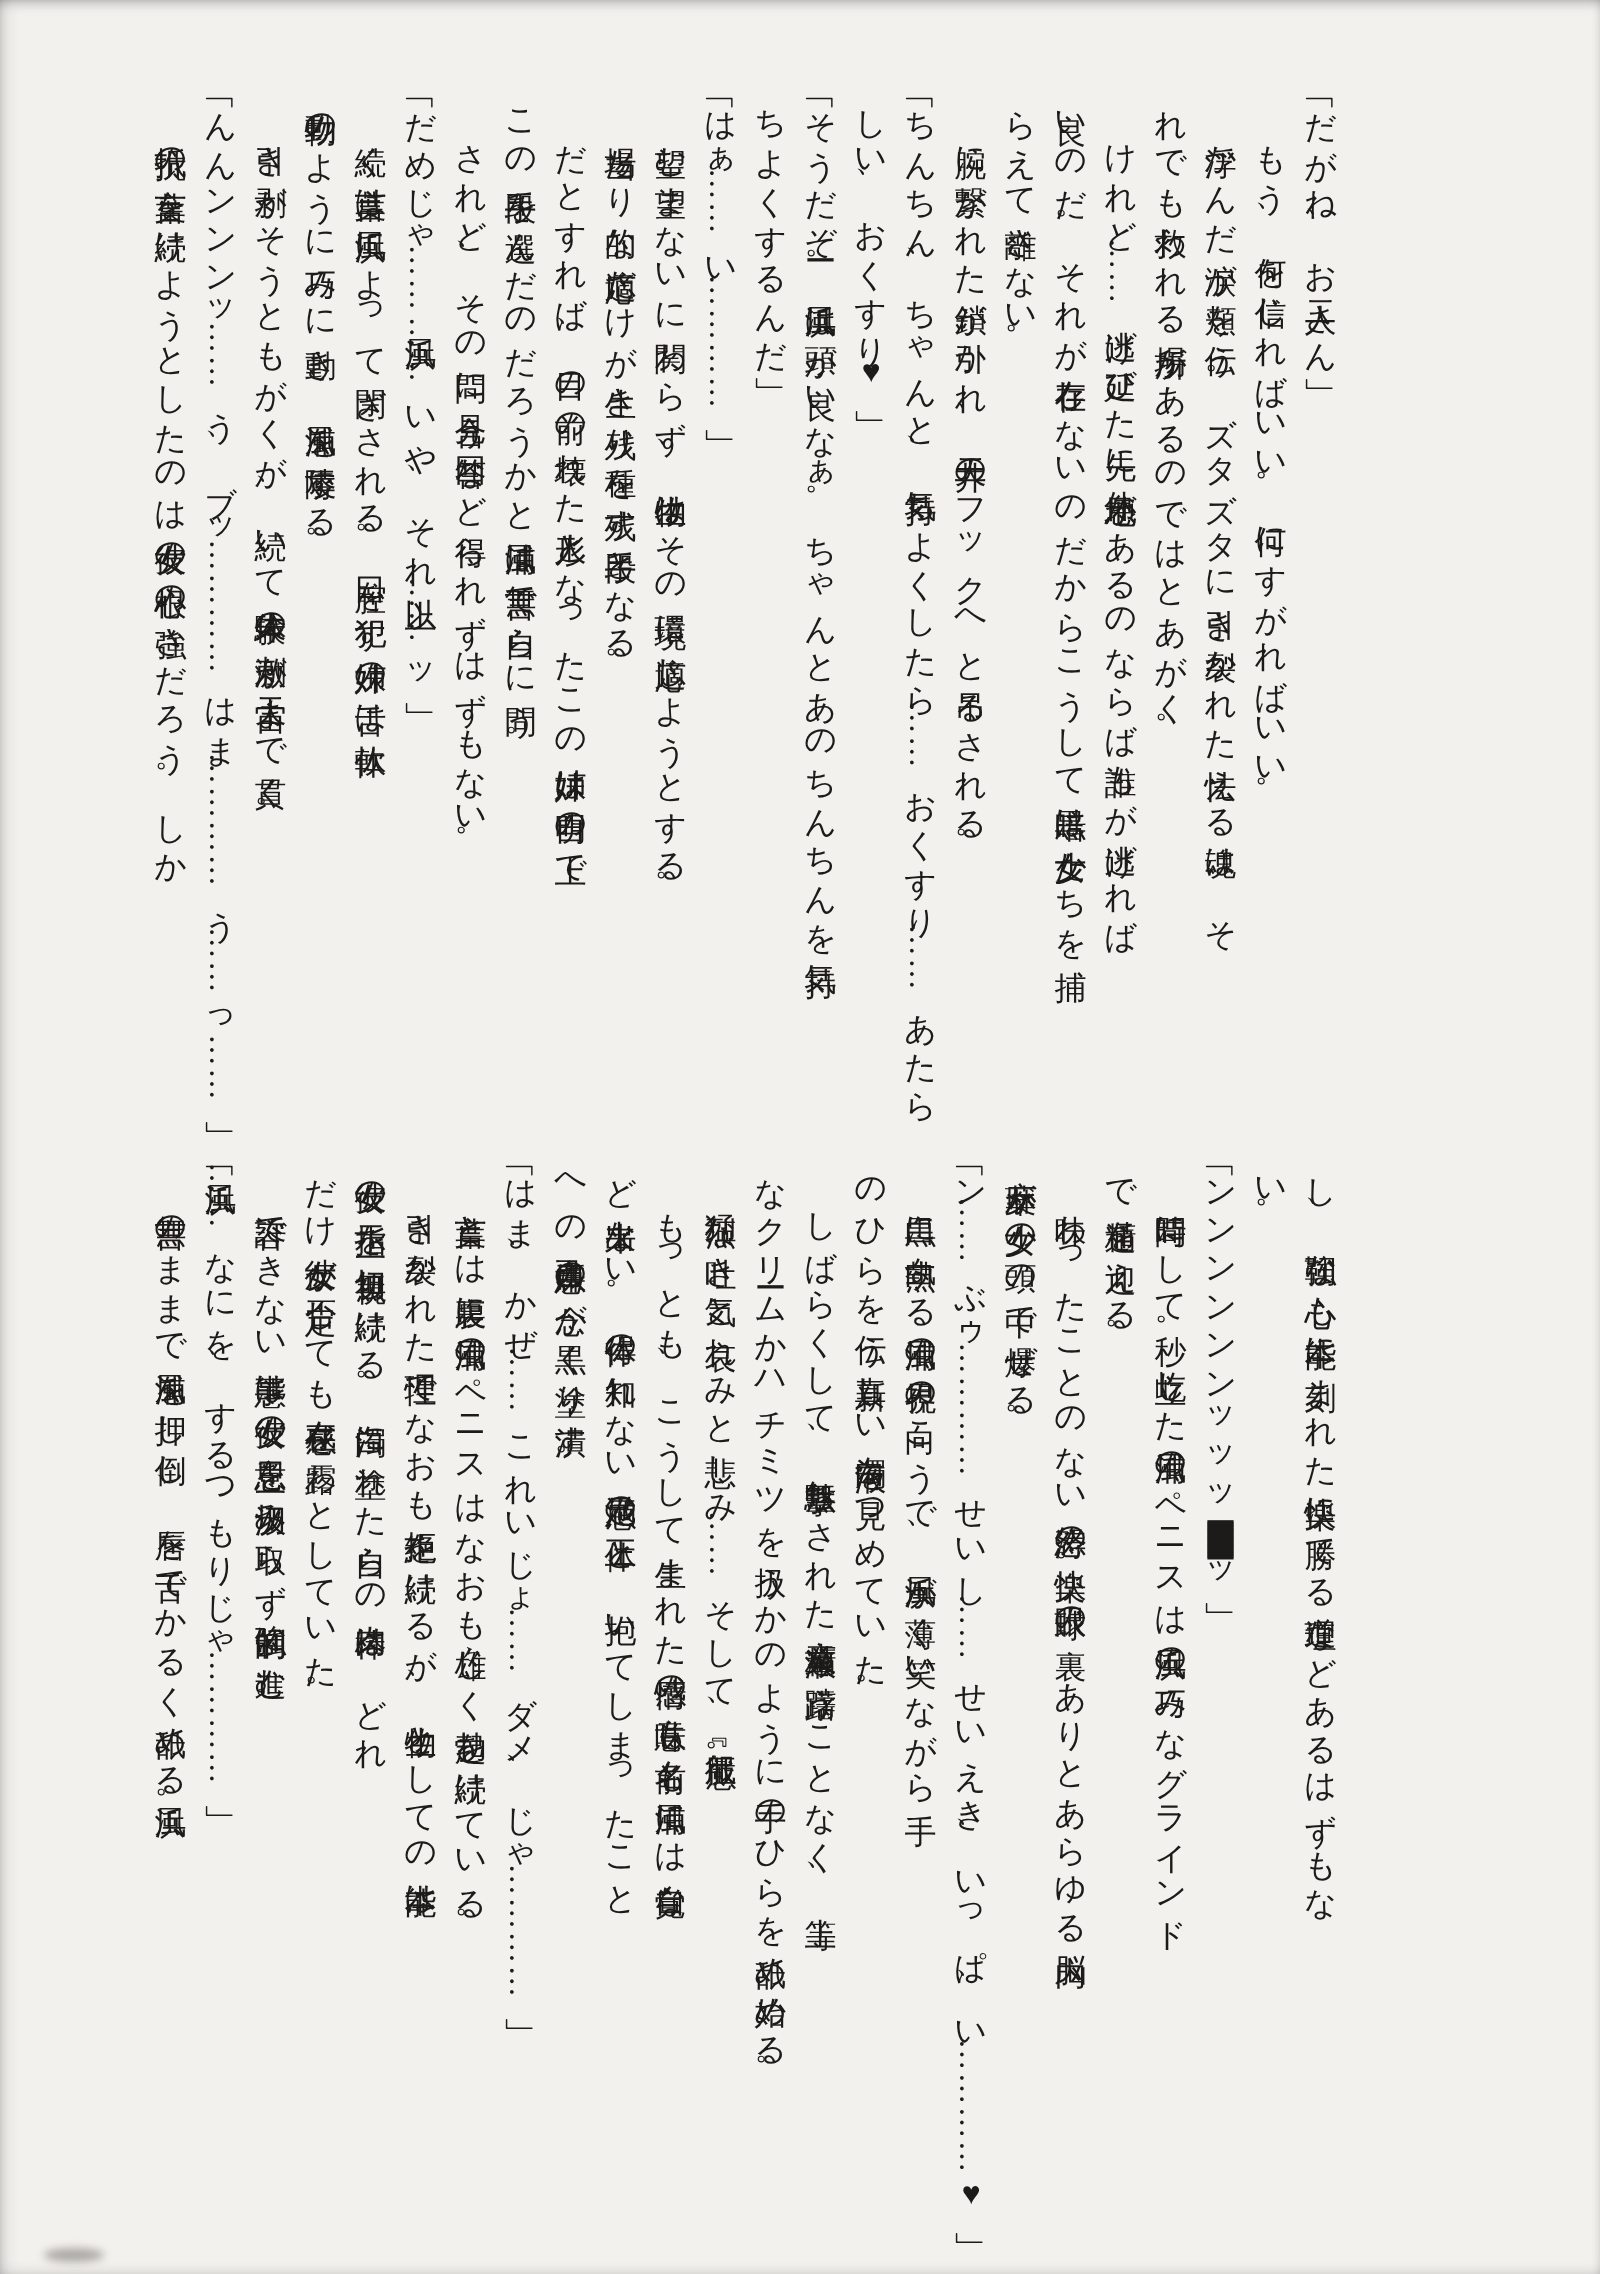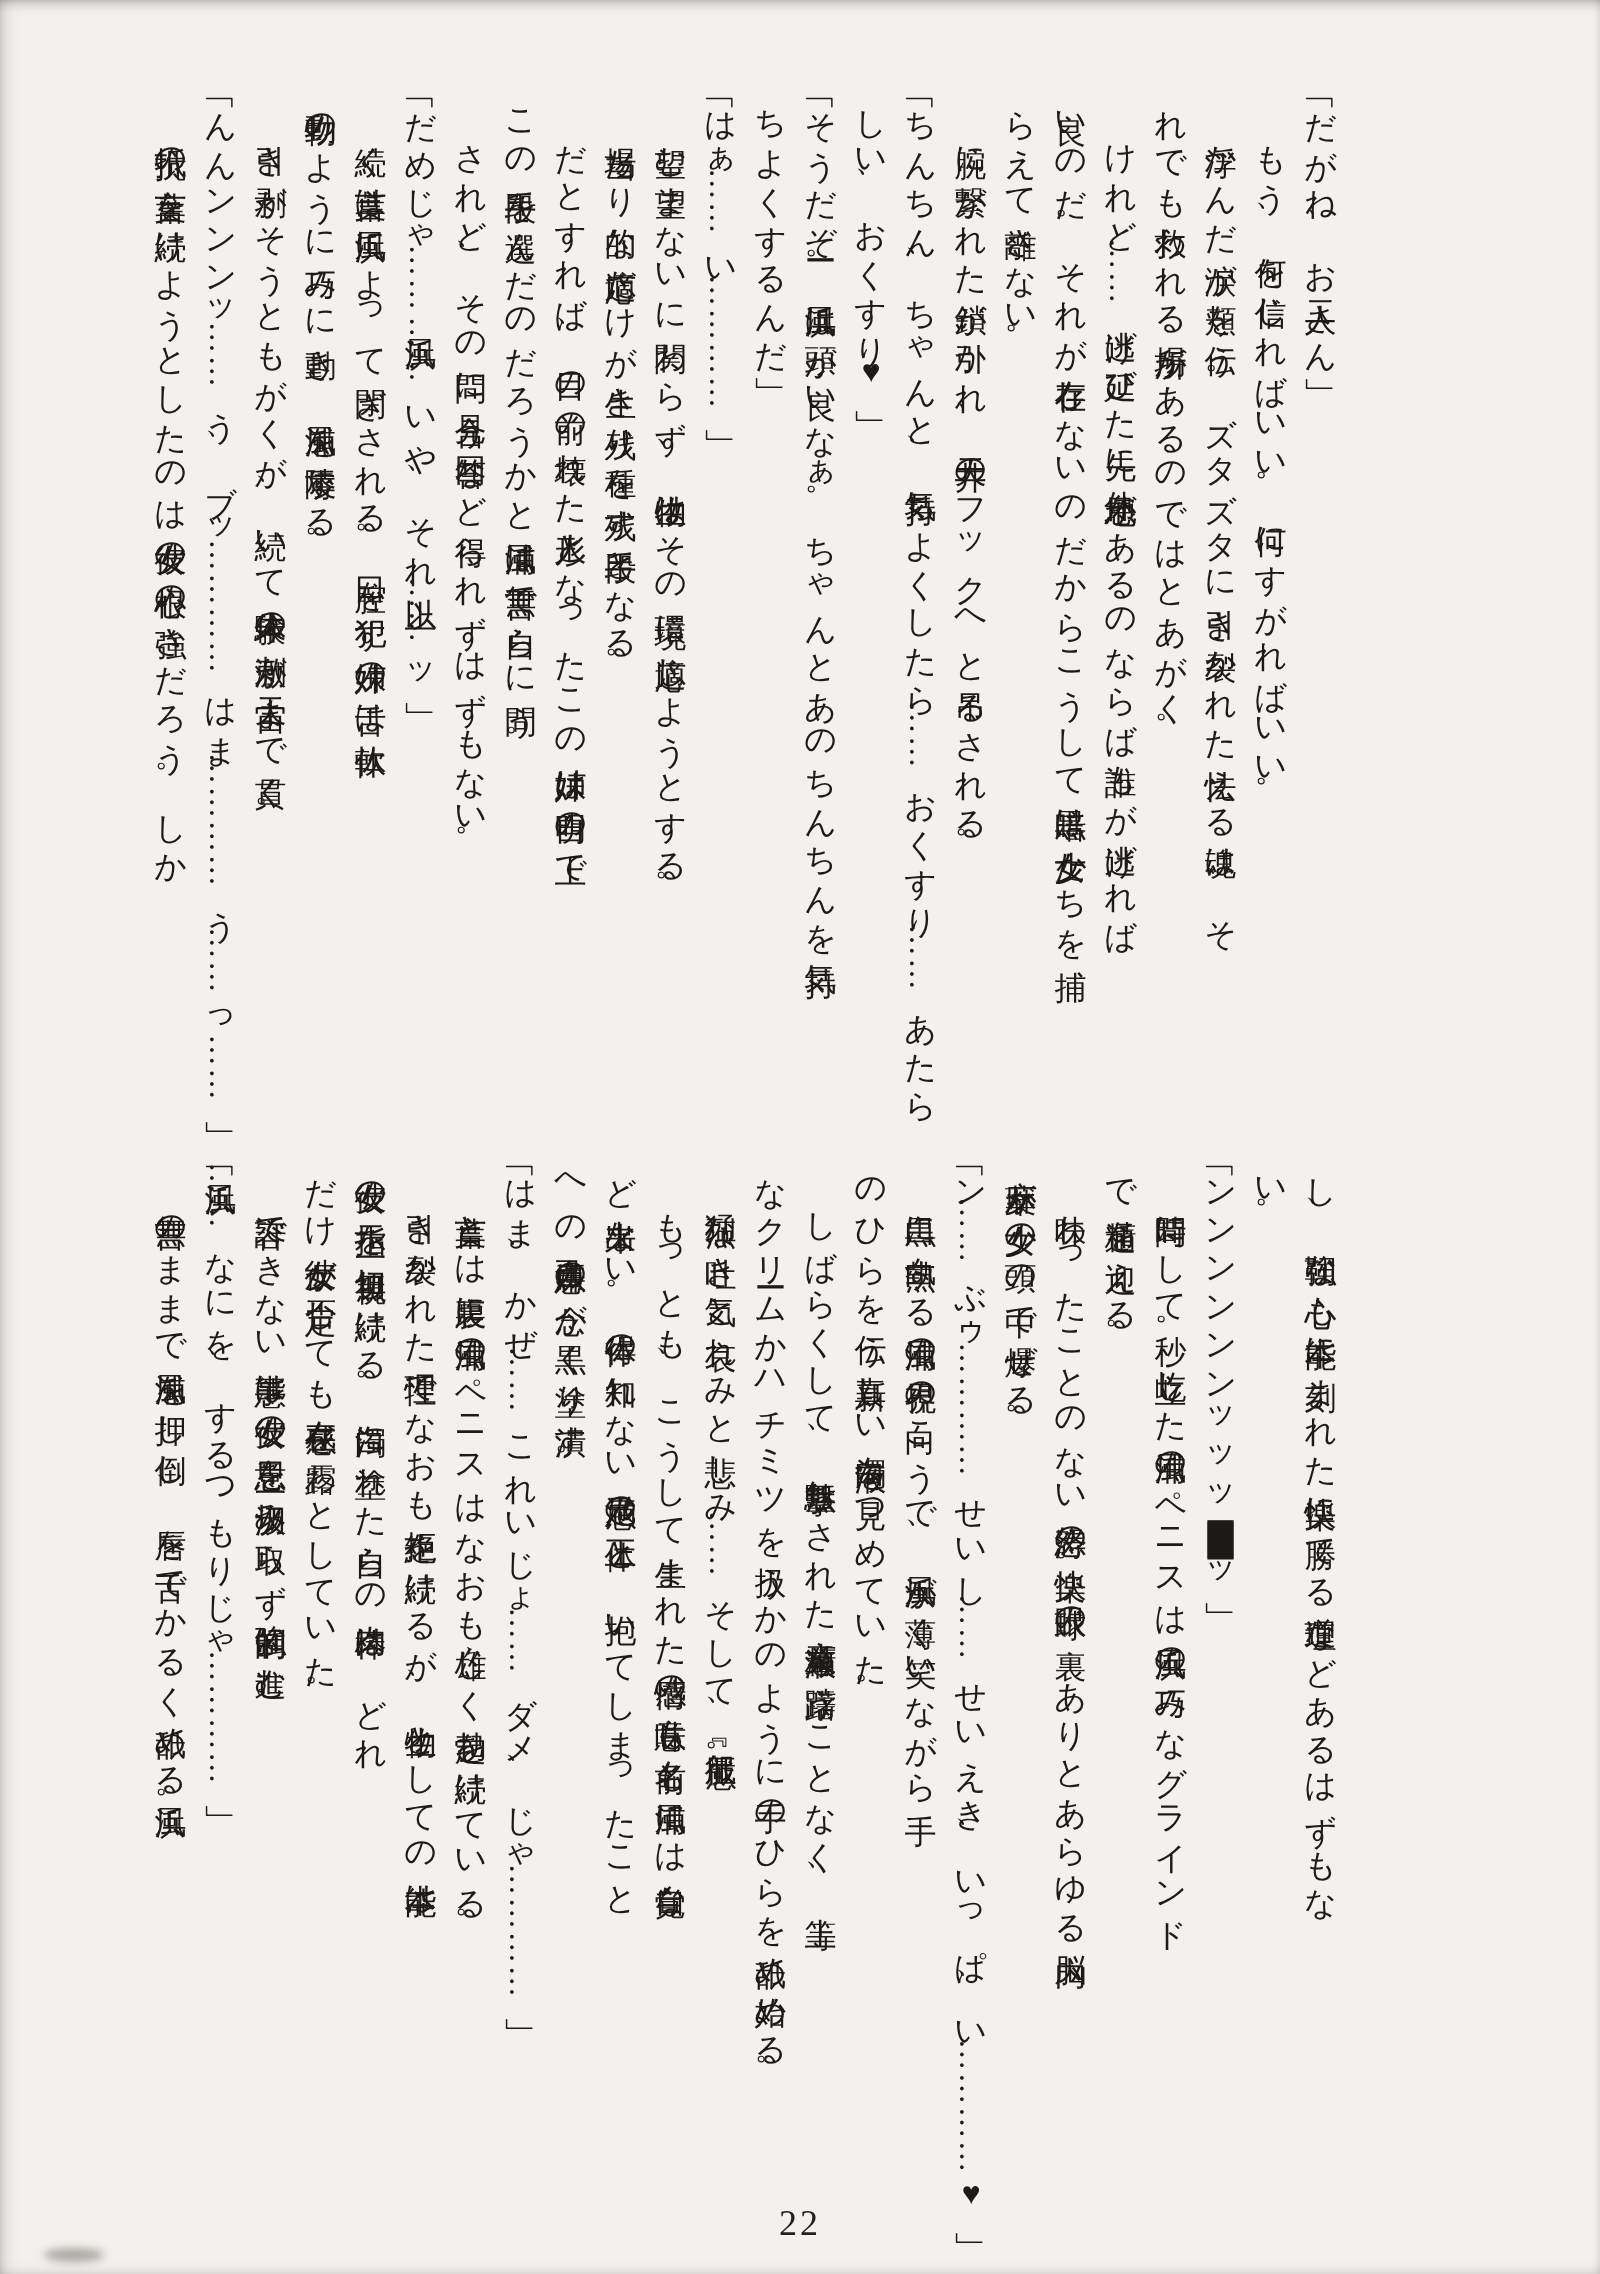--- a/index.html
+++ b/index.html
@@ -113,16 +113,15 @@
       <p>「はま、かぜ……これいじょ……ダメ、じゃ…………」</p>
       <p>　言葉とは裏腹に浦風のペニスはなおも雄々しく勃起を続けている。</p>
       <p>　引き裂かれた理性でなおも拒絶を続けるが、生物としての本能は</p>
       <p>彼女の指示を一切無視し続ける。白濁に塗れた自らの肉棒は、どれ</p>
       <p>だけ彼女が否定しても存在感を露わとしていた。</p>
       <p>　許容できない事態は彼女の意思を一切汲み取らず強制的に進む。</p>
       <p>「浜風……なにを、するつもりじゃ…………」</p>
       <p>　無言のままで浦風を押し倒し、唇を舌でかるく舐める浜風。</p>
     </div>
 
-  <div class="page-number">22</div>
 
   <div class="smudge"></div>
 </div>
 
 </body></html>

